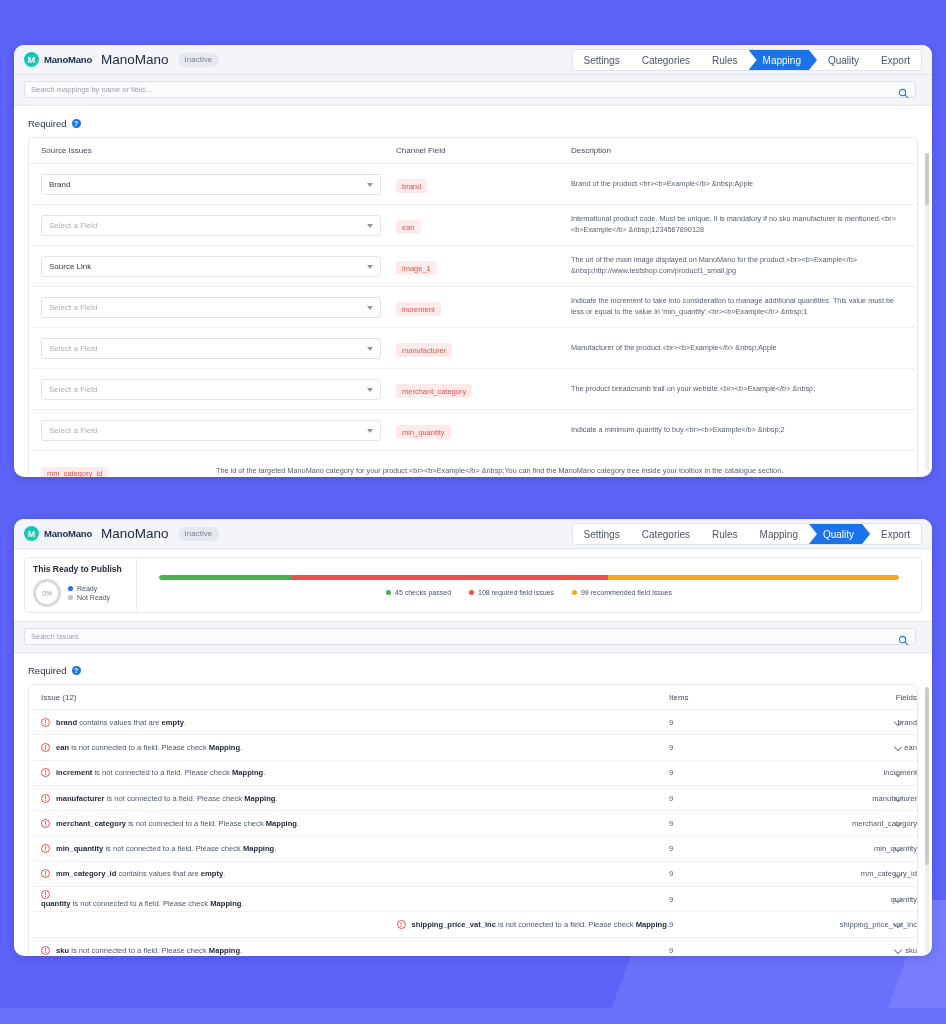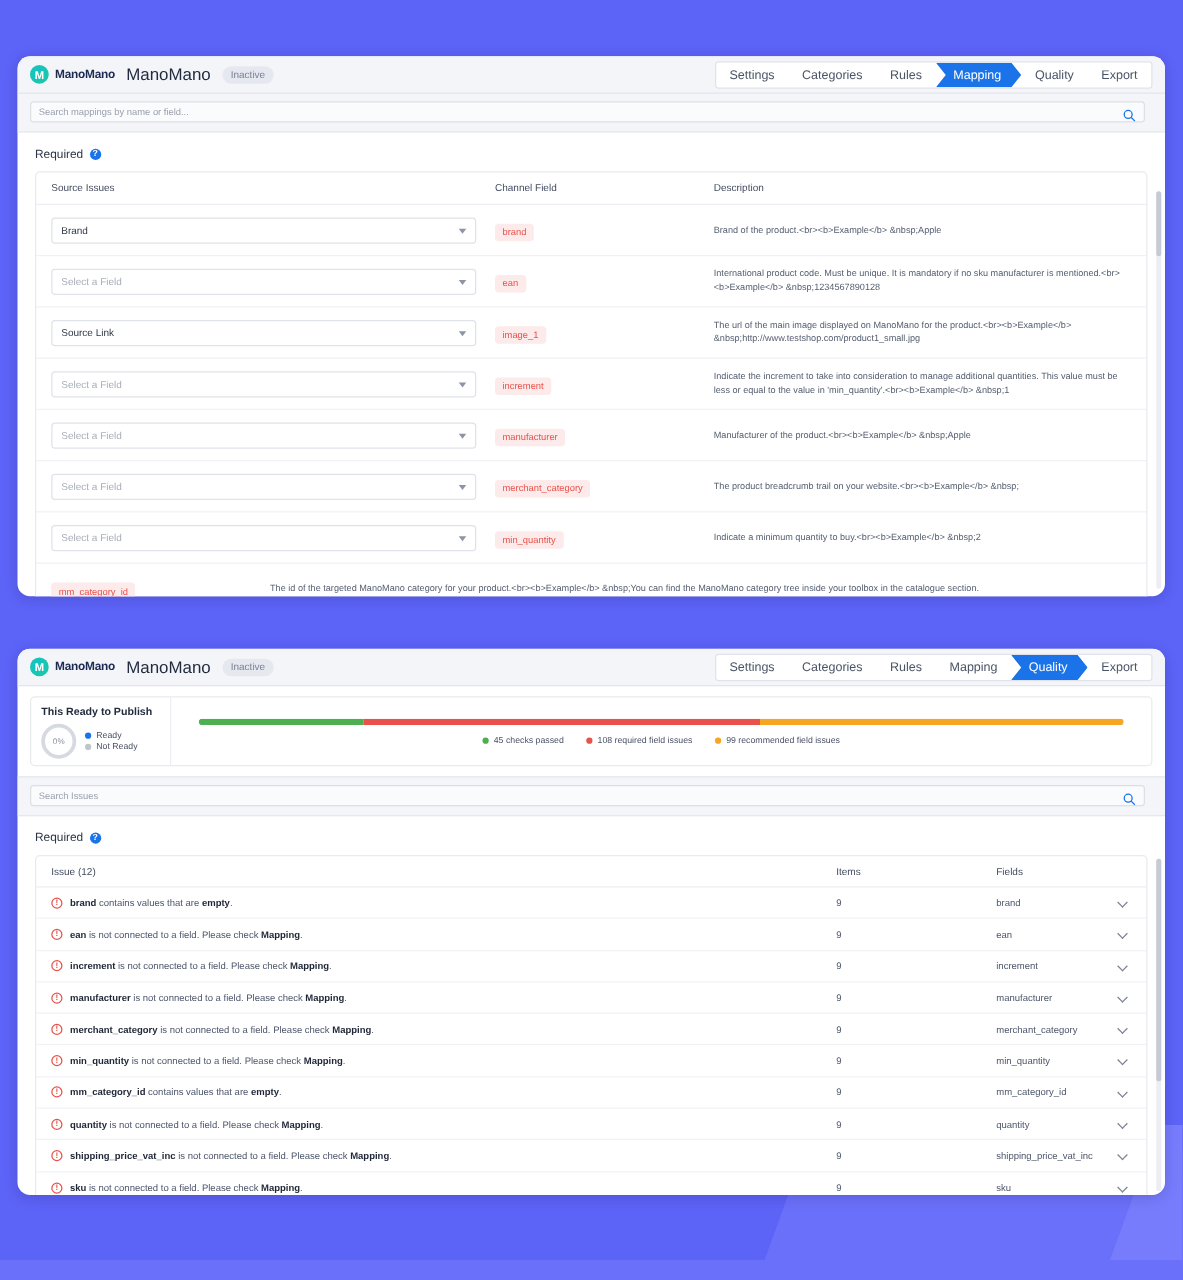--- a/index.html
+++ b/index.html
@@ -226,21 +226,21 @@
   
   .iss-head {
     display: flex; align-items: center;
     height: 25px;
     border-bottom: 1px solid #eceef3;
     font-size: 8px; color: #424b5e;
     padding-left: 12px;
   }
   .i-issue { width: 628px; }
   .i-items { width: 128px; }
-  .i-fields { flex: 1; }
+  .i-fields { flex: 1; text-align: right; }
   .iss-row {
     display: flex; align-items: center;
     height: 25.3px;
     border-bottom: 1px solid #f0f2f6;
     padding-left: 12px;
     position: relative;
   }
   .iss-row:last-child { border-bottom: none; }
   .warn {
     width: 9px; height: 9px; border-radius: 50%;
@@ -547,30 +547,30 @@
         <div class="iss-row">
           <div class="i-issue" style="display: flex; align-items: center;">
             <span class="warn">!</span>
             <span class="iss-txt"><b>mm_category_id</b> contains values that are <b>empty</b>.</span>
           </div>
           <div class="i-items iss-items">9</div>
           <div class="i-fields iss-field">mm_category_id</div>
           <span class="chev"></span>
         </div>
         <div class="iss-row">
-          <div class="i-issue" style="display: flex; ">
+          <div class="i-issue" style="display: flex;  flex-direction: column;">
             <span class="warn">!</span>
             <span class="iss-txt"><b>quantity</b> is not connected to a field. Please check <b>Mapping</b>.</span>
           </div>
           <div class="i-items iss-items">9</div>
           <div class="i-fields iss-field">quantity</div>
           <span class="chev"></span>
         </div>
         <div class="iss-row">
-          <div class="i-issue" style="display: flex; align-items: center;">
+          <div class="i-issue" style="display: flex; align-items: center; justify-content: flex-end;">
             <span class="warn">!</span>
             <span class="iss-txt"><b>shipping_price_vat_inc</b> is not connected to a field. Please check <b>Mapping</b>.</span>
           </div>
           <div class="i-items iss-items">9</div>
           <div class="i-fields iss-field">shipping_price_vat_inc</div>
           <span class="chev"></span>
         </div>
         <div class="iss-row">
           <div class="i-issue" style="display: flex; align-items: center;">
             <span class="warn">!</span>

